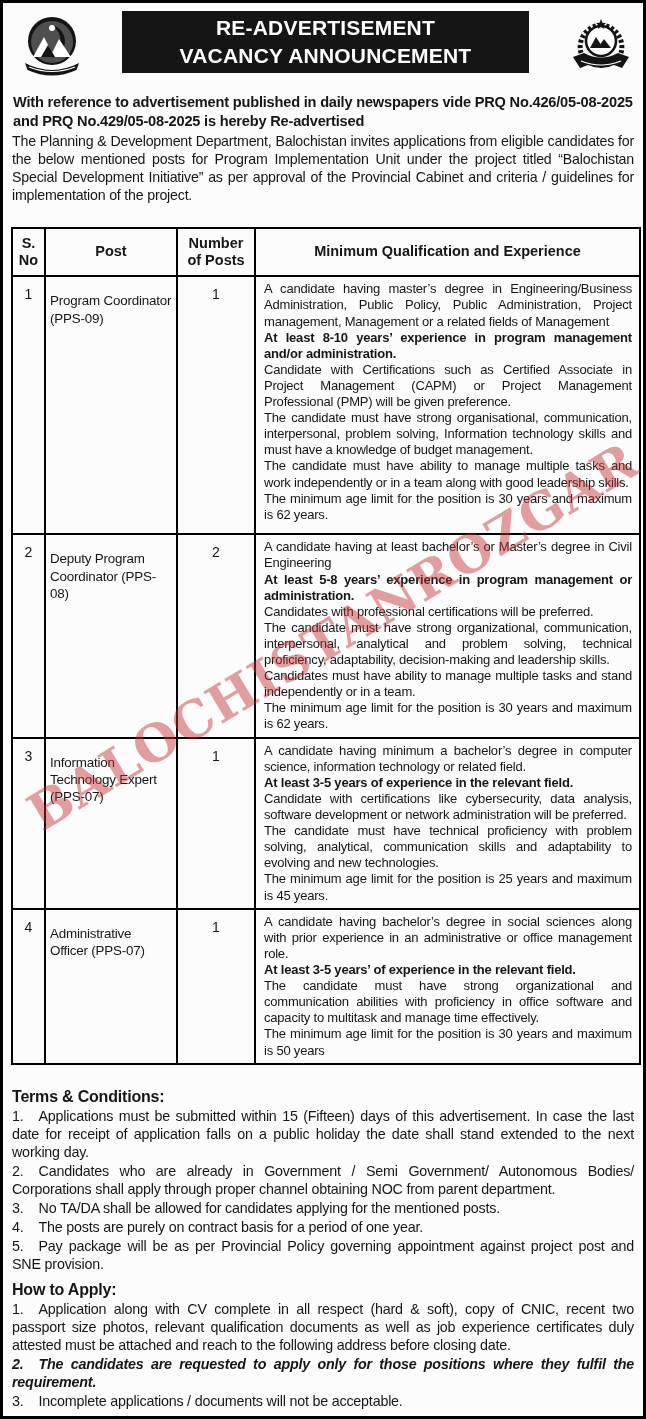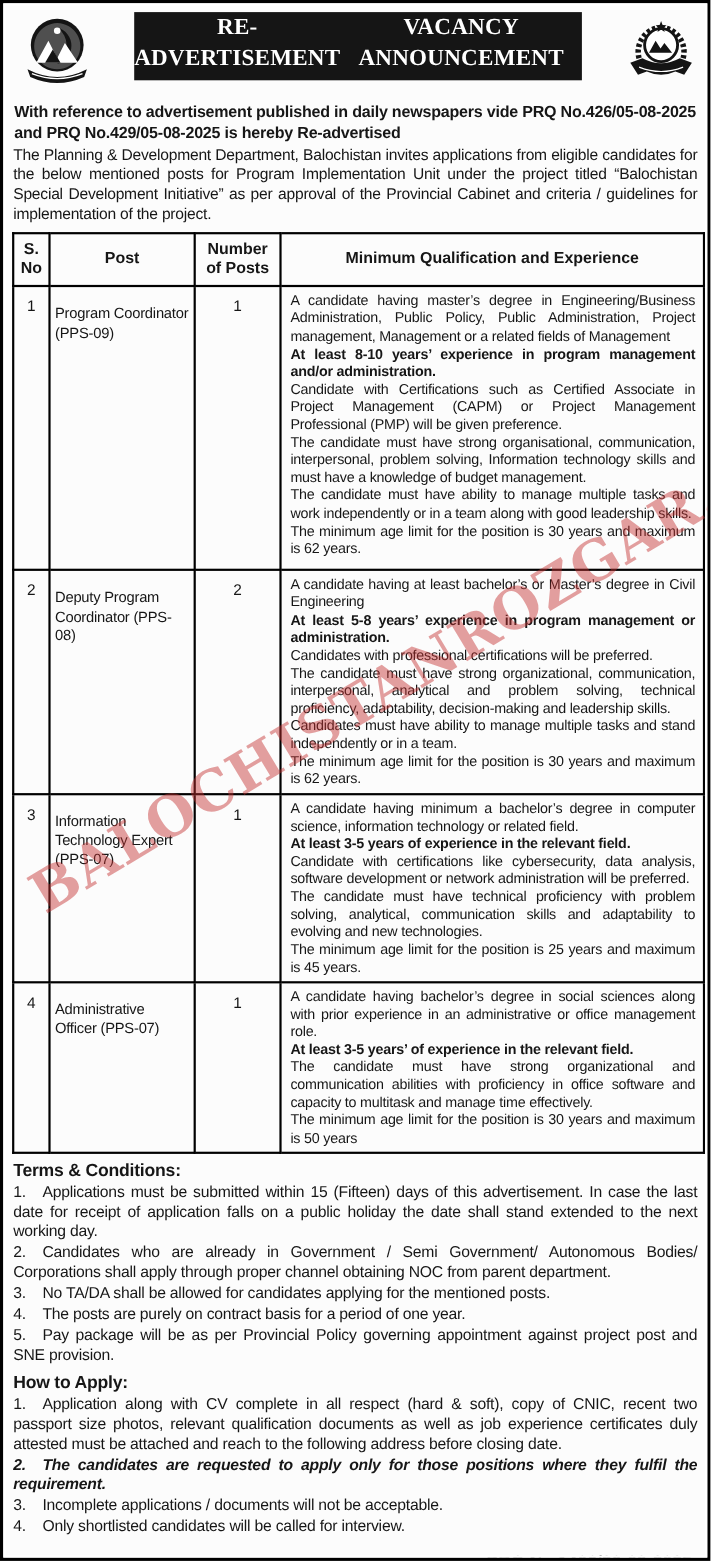--- a/index.html
+++ b/index.html
@@ -6,31 +6,31 @@
   .page{
     position:relative;width:646px;height:1419px;box-sizing:border-box;
     background:#fcfcfc;border:3px solid #000;outline:2px solid #fff;outline-offset:-5px;
     font-family:"Liberation Sans",sans-serif;color:#161616;overflow:hidden;
     display:flex;flex-direction:column;
   }
   
   .header{position:relative;height:82px;flex:0 0 auto;}
   .title-box{
     position:absolute;left:119px;top:8px;width:407px;height:62px;background:#151515;color:#fff;
-    display:flex;flex-direction:row;justify-content:center;text-align:center;
-    font-weight:bold;font-size:21px;line-height:1.33;letter-spacing:.2px;font-family:Liberation Serif, serif;
+    display:flex;flex-direction:column;justify-content:center;text-align:center;
+    font-weight:bold;font-size:21px;line-height:1.33;letter-spacing:.2px;
   }
   .logo{position:absolute;}
   .logo-left{left:16px;top:12px;}
   .logo-right{right:10px;top:14px;}
   
   .ref{margin:8px 10px 0;text-align:left;font-weight:bold;font-size:14.6px;line-height:1.3;letter-spacing:-.2px;flex:0 0 auto;}
   .intro{margin:2px 9px 6px;text-align:justify;font-size:14.2px;line-height:1.26;letter-spacing:-.2px;flex:0 0 auto;}
   
-  table{border-collapse:collapse;margin:0 8px;width:630px;table-layout:fixed;flex:0 0 auto;}
+  table{border-collapse:collapse;margin:16px 8px;width:630px;table-layout:fixed;flex:0 0 auto;}
   th,td{border:2px solid #000;vertical-align:top;padding:3px 4px;}
   th{font-size:14.5px;line-height:1.2;padding:6px 2px;vertical-align:middle;}
   .c-sno{width:27px;}
   .c-post{width:126px;}
   .c-count{width:72px;}
   td.sno,td.count{text-align:center;font-size:14px;padding-top:9px;}
   td.post{text-align:left;font-size:13.4px;line-height:1.3;padding-top:15px;letter-spacing:-.2px;}
   td.qual{padding:4px 7px 4px 8px;}
   tbody tr:nth-child(1) td{height:238px;}
   tbody tr:nth-child(2) td{height:148px;}

